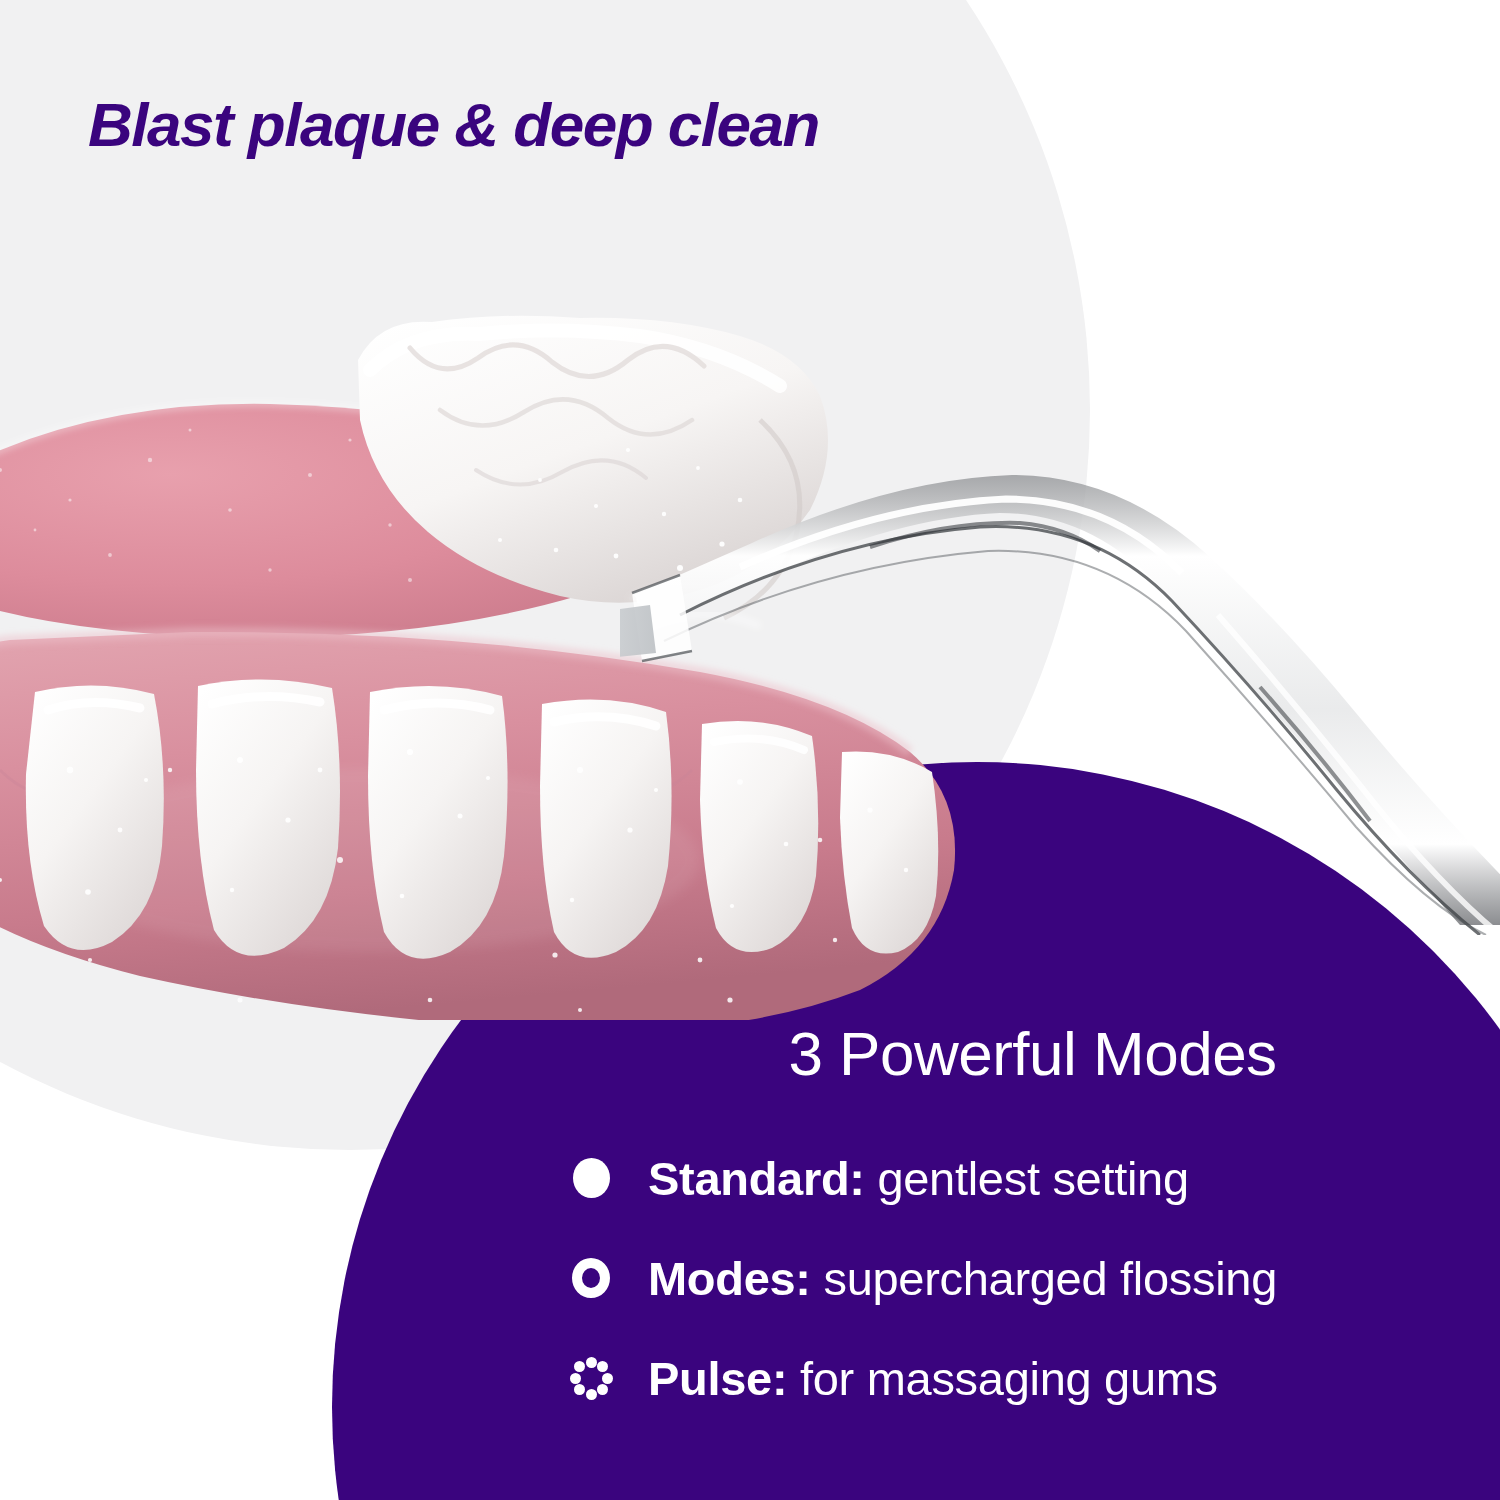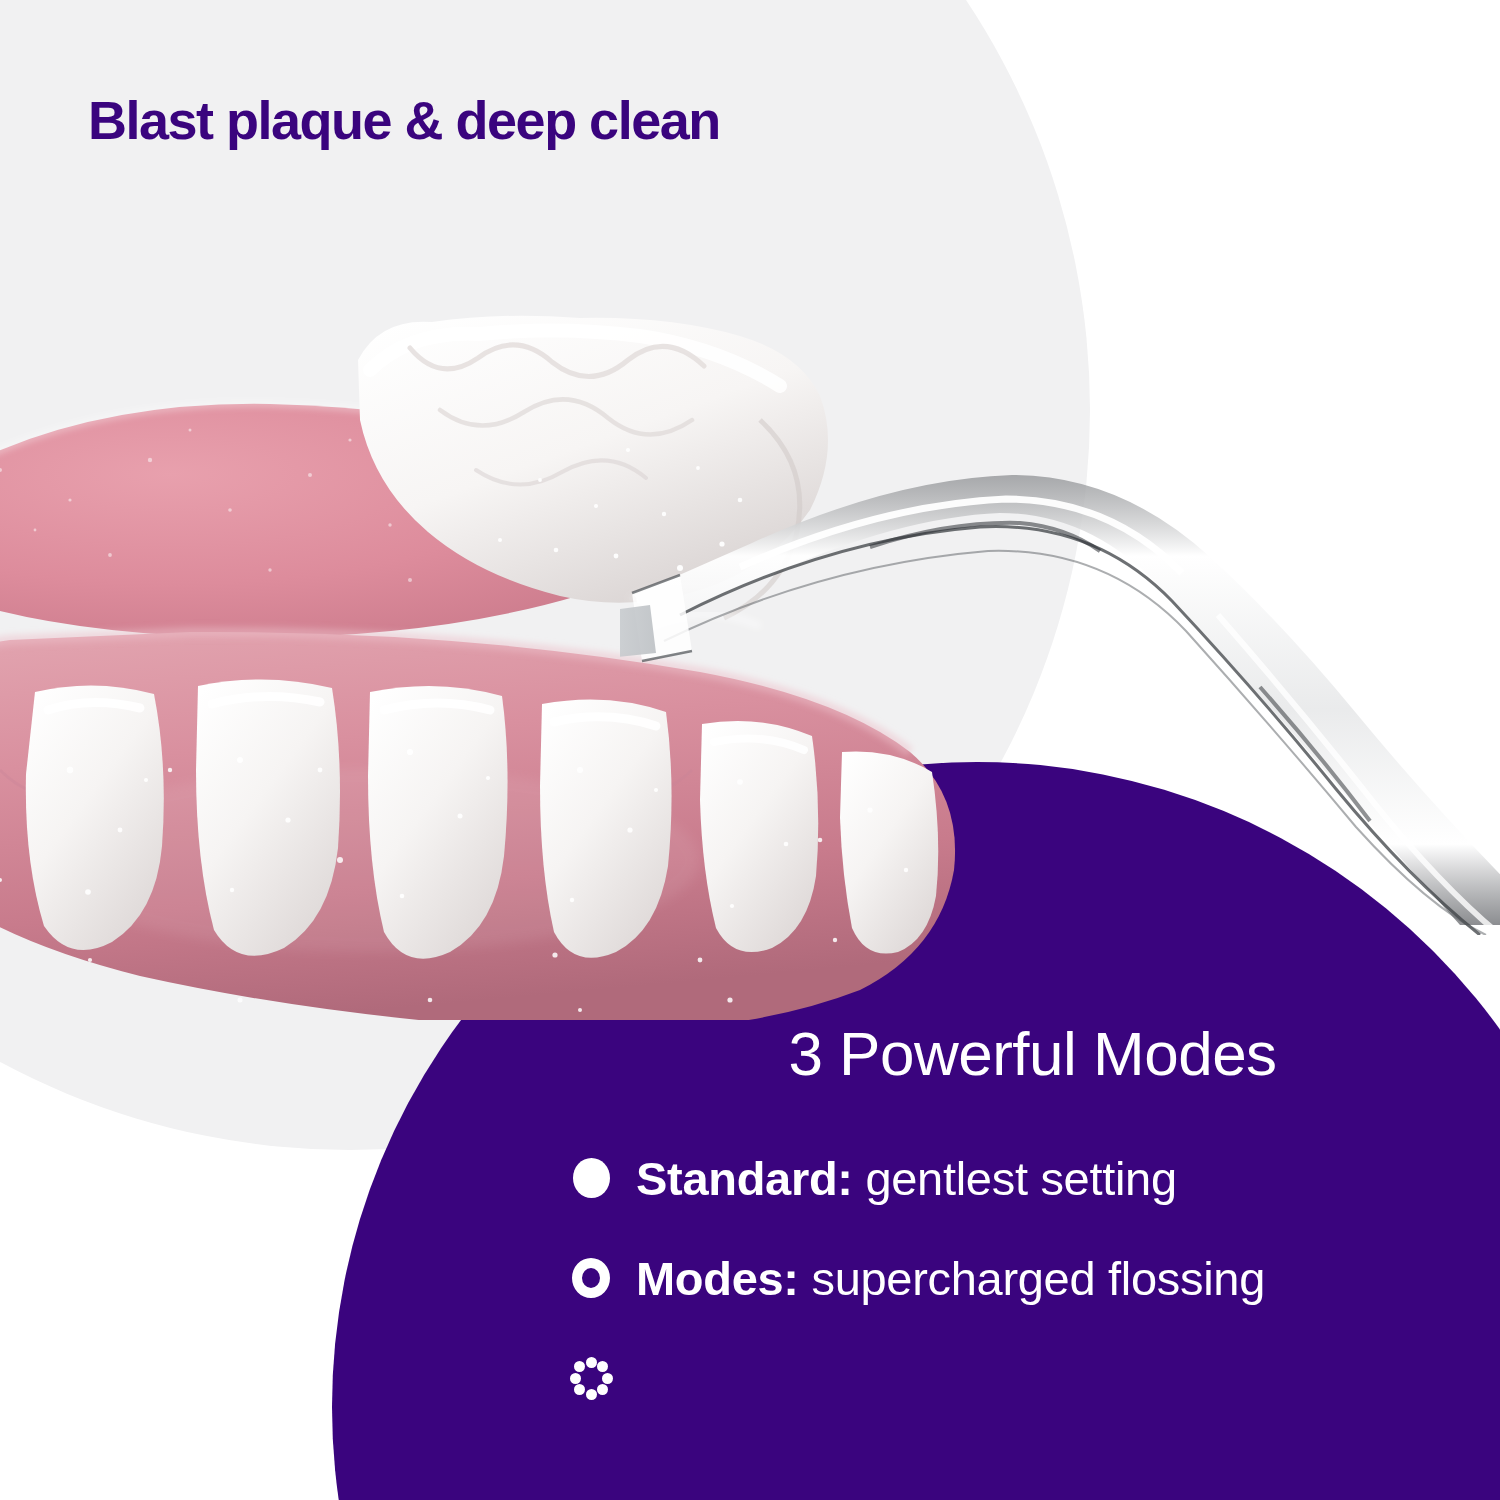--- a/index.html
+++ b/index.html
@@ -32,25 +32,26 @@
     border-radius:50%;
     background:#3a047e;
   }
 
   
   .headline {
     position:absolute;
     left:88px; top:92px;
     width:1360px;
     color:#3a047e;
-    font-size:54px;
+    font-size:62px;
     font-weight:bold;
     letter-spacing:-1.5px;
     line-height:1.05;
     white-space:nowrap;
+    font-style:italic;
   }
 
   
   #art {
     position:absolute;
     left:-60px; top:300px;
     width:1100px; height:720px;
     pointer-events:none;
   }
   #nozzle {
@@ -113,20 +114,21 @@
     width:11px; height:11px;
     border-radius:50%;
     background:#ffffff;
   }
   .mode-text {
     color:#ffffff;
     font-size:47px;
     font-weight:300;
     letter-spacing:-0.3px;
     white-space:nowrap;
+    margin-left:12px;
   }
   .mode-text b {
     font-weight:bold;
   }
 </style>
 </head>
 <body>
 
 <div id="stage">
 
@@ -405,18 +407,22 @@
               <i style="left: 16.5px; top: 0.5px;"></i>
               <i style="left: 27.8137px; top: 5.18629px;"></i>
               <i style="left: 32.5px; top: 16.5px;"></i>
               <i style="left: 27.8137px; top: 27.8137px;"></i>
               <i style="left: 16.5px; top: 32.5px;"></i>
               <i style="left: 5.18629px; top: 27.8137px;"></i>
               <i style="left: 0.5px; top: 16.5px;"></i>
               <i style="left: 5.18629px; top: 5.18629px;"></i>
             </span>
         </span>
+        <span class="mode-text">
+          <b>Pulse:</b>
+          <span>for massaging gums</span>
+        </span>
       </li>
 
     </ul>
   </div>
 
 </div>
 
 </body></html>

